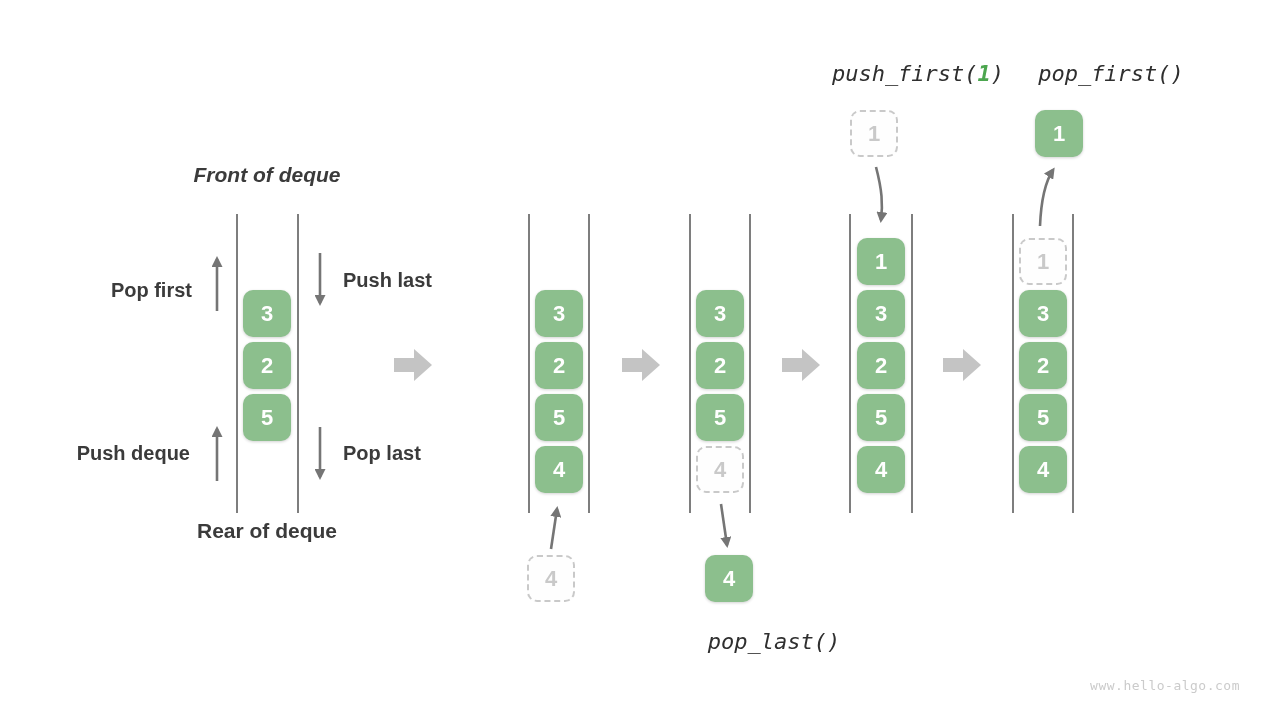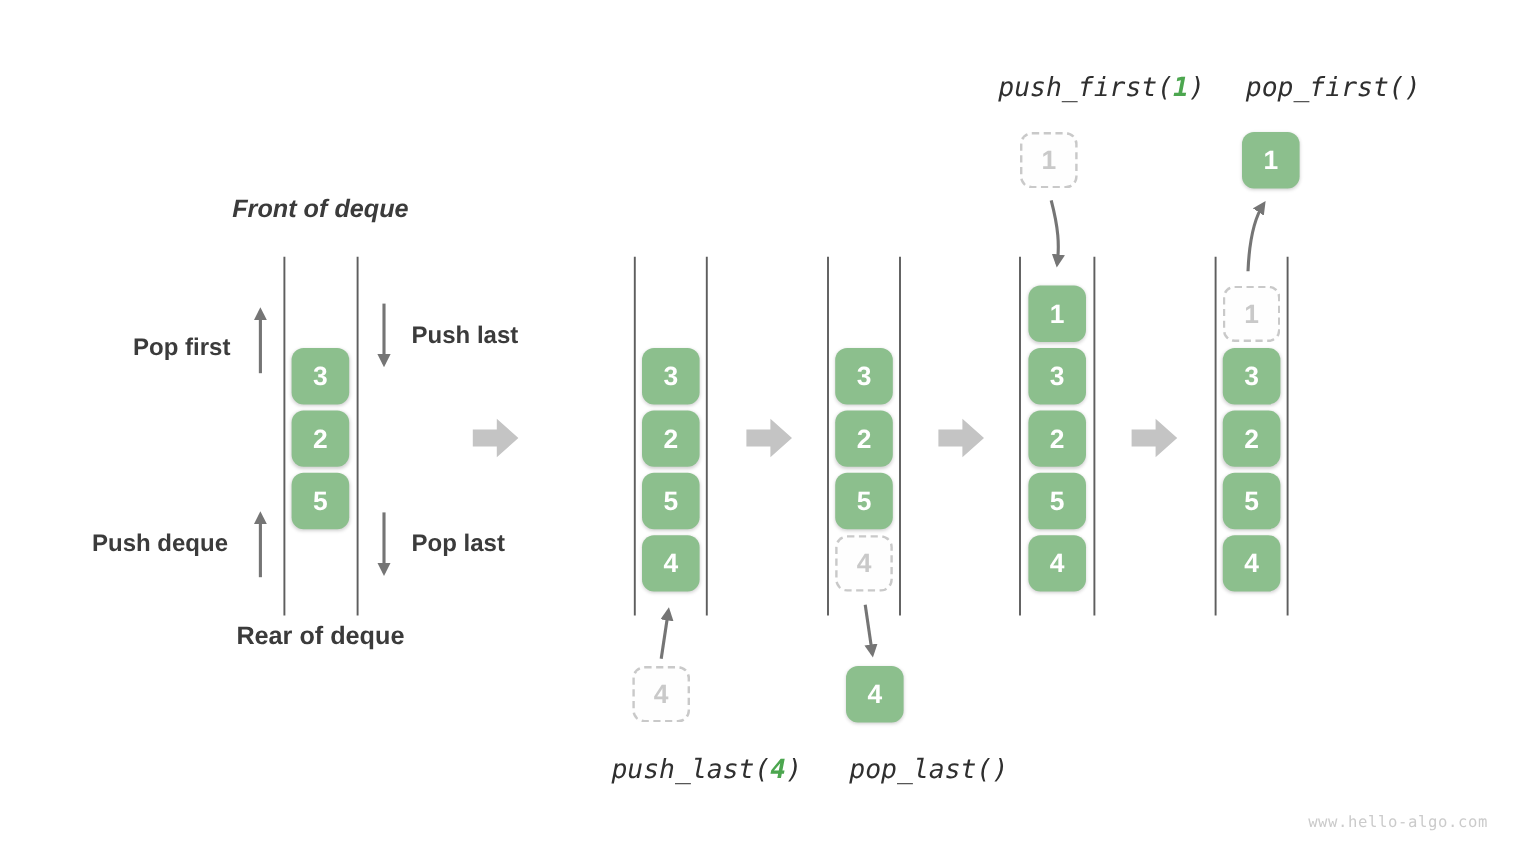--- a/index.html
+++ b/index.html
@@ -72,21 +72,20 @@
   <div class="struct-label" style="left:267px;top:163px;font-style:italic;">Front of deque</div>
   <div class="struct-label" style="left:267px;top:519px;">Rear of deque</div>
 
   <div class="side-label align-right" style="left:60px;top:269px;width:132px;margin-top:10px;">Pop first</div>
   <div class="side-label" style="left:343px;top:269px;">Push last</div>
   <div class="side-label align-right" style="left:60px;top:442px;width:130px;">Push deque</div>
   <div class="side-label" style="left:343px;top:442px;">Pop last</div>
 
   <div class="code-label" style="left:918px;top:61px;"><span>push_first(</span><span class="arg">1</span><span>)</span></div>
   <div class="code-label" style="left:1111px;top:61px;">pop_first()</div>
-  <div class="code-label" style="left:589px;top:629px;"><span>push_last(</span><span class="arg">4</span><span>)</span></div>
   <div class="code-label" style="left:774px;top:629px;">pop_last()</div>
 
   <div>
     <div class="box" style="left:243px;top:290px;">3</div>
     <div class="box" style="left:243px;top:342px;">2</div>
     <div class="box" style="left:243px;top:394px;">5</div>
   </div>
 
   <div>
     <div class="box" style="left:535px;top:290px;">3</div>

